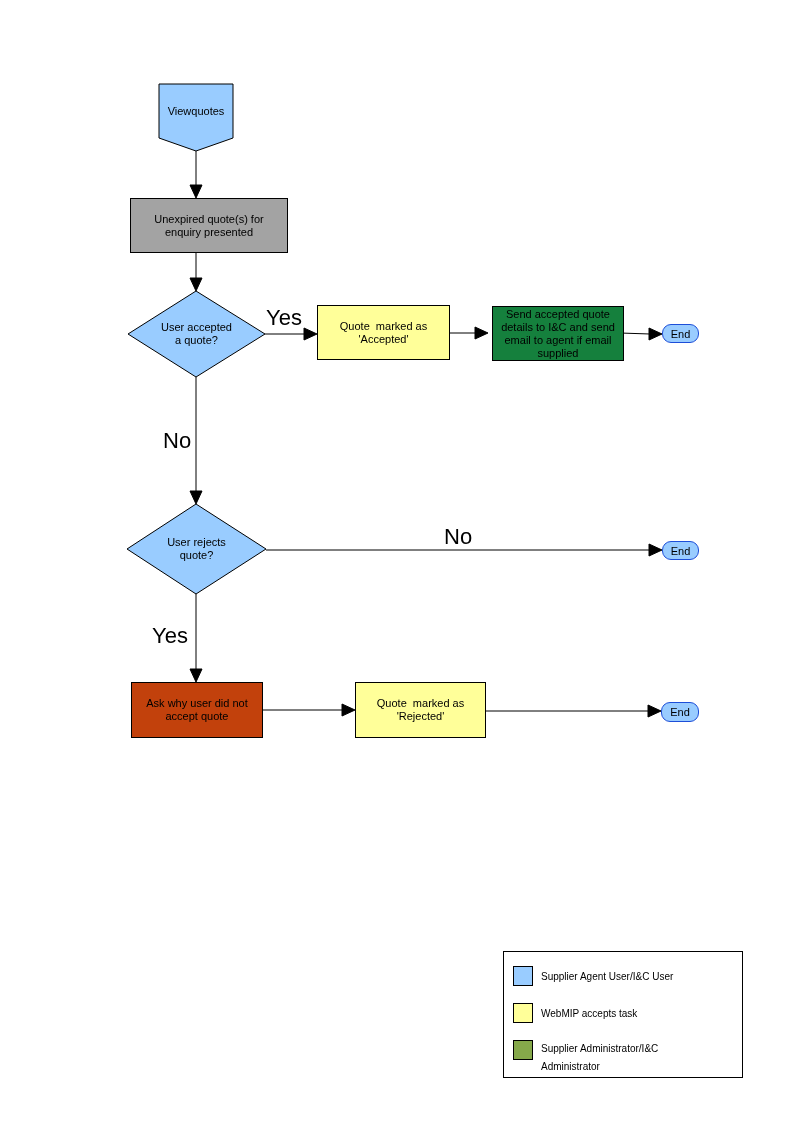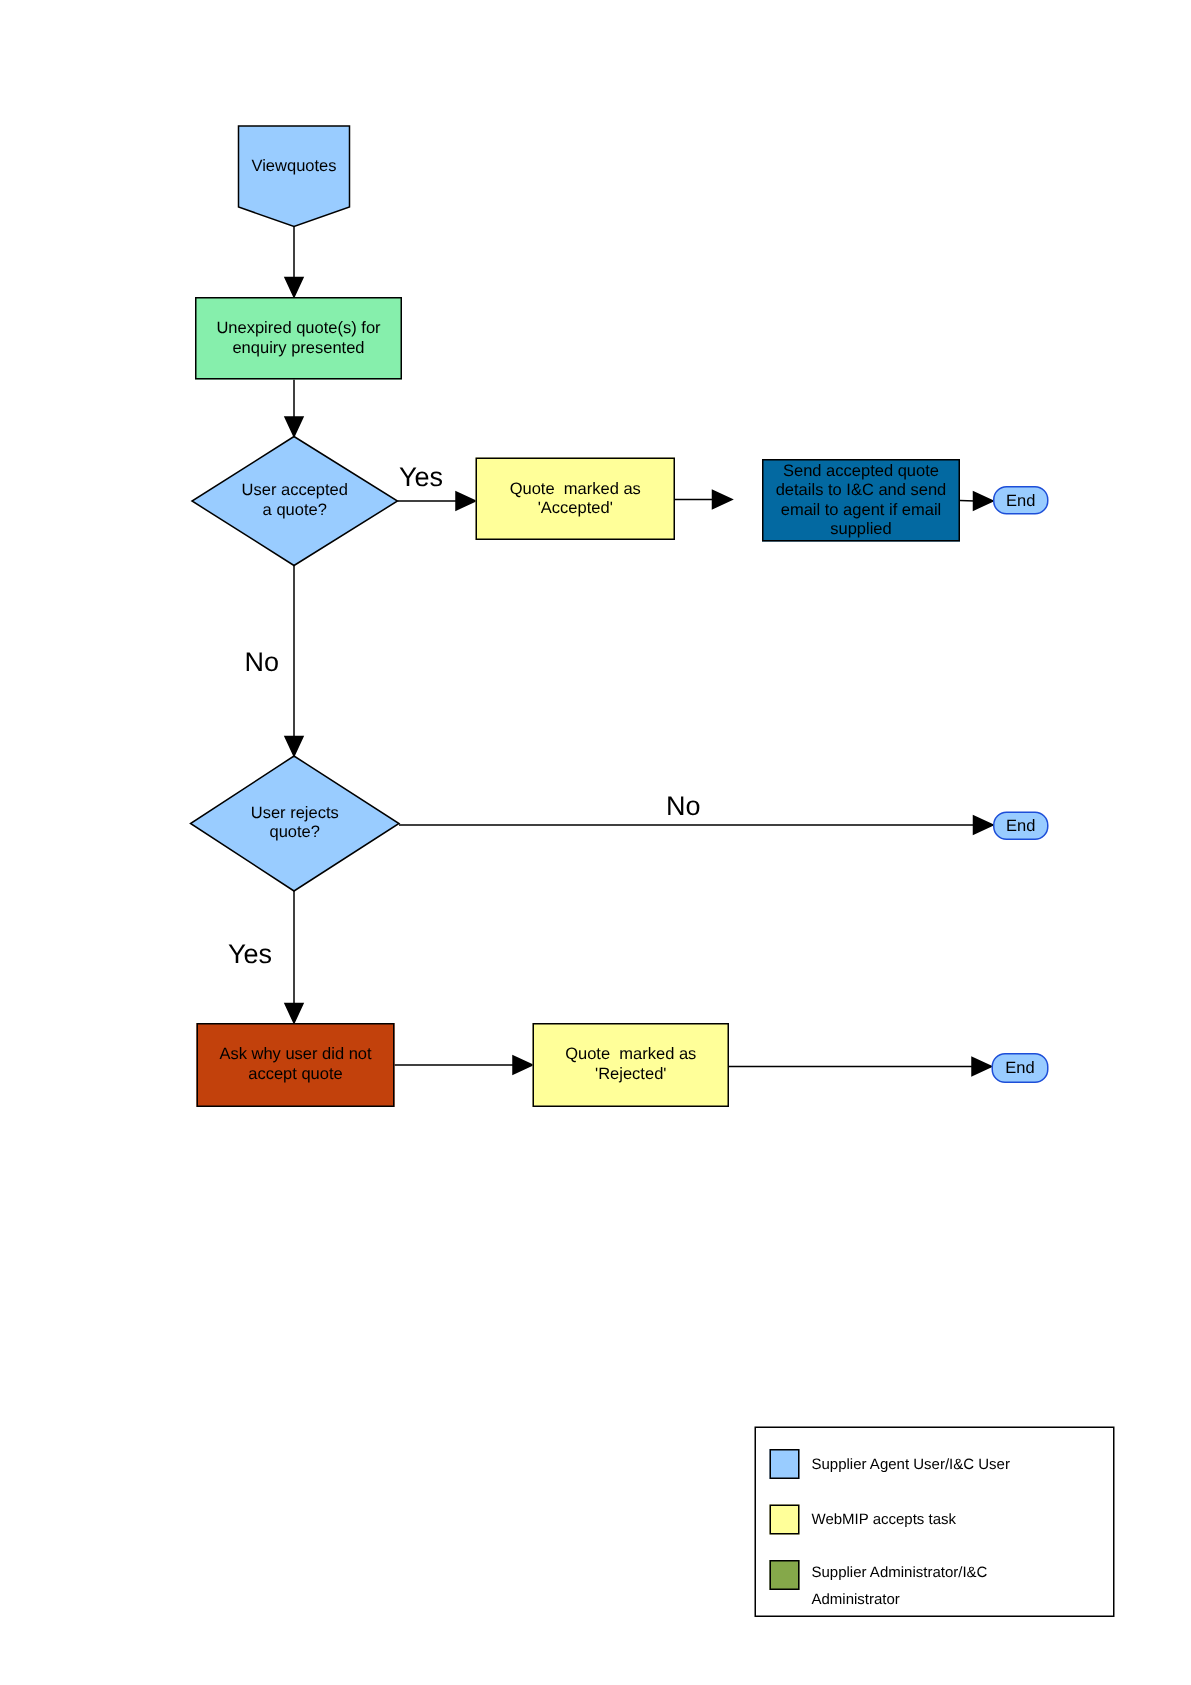--- a/index.html
+++ b/index.html
@@ -39,21 +39,21 @@
   }
   .end-node {
     border: 1px solid #1d4ed8;
     border-radius: 9px;
     display: flex;
     align-items: center;
     justify-content: center;
     font-size: 11px;
   }
   .edge-label {
-    font-size: 18px;
+    font-size: 22px;
     line-height: 26px;
     white-space: pre;
   }
   .legend-box { border: 1px solid #000; background: #fff; }
   .legend-swatch { width: 20px; height: 20px; border: 1px solid #000; }
   .legend-label {
     font-size: 10px;
     line-height: 18px;
     white-space: pre-wrap;
   }
@@ -107,27 +107,27 @@
       <polygon points="355,710 342,704 342,716"></polygon>
     </g>
     <g stroke="#000" stroke-width="1" fill="#000">
       <line x1="486" y1="711" x2="649" y2="711"></line>
       <polygon points="661,711 648,705 648,717"></polygon>
     </g>
   </svg>
 
   <div class="abs node-label" style="left:159px; top:84px; width:74px; height:54px;">Viewquotes</div>
 
-  <div class="abs proc-box" style="left: 130px; top: 198px; width: 138px; height: 55px; background-color: #86efac;">Unexpired quote(s) for
+  <div class="abs proc-box" style="left: 130px; top: 198px; width: 158px; height: 55px; background-color: #a3a3a3;">Unexpired quote(s) for
 enquiry presented</div>
 
   <div class="abs proc-box" style="left: 317px; top: 305px; width: 133px; height: 55px; background-color: rgb(255, 255, 153);">Quote  marked as
 'Accepted'</div>
 
-  <div class="abs proc-box" style="left: 508px; top: 306px; width: 132px; height: 55px; background-color: #0369a1;">Send accepted quote
+  <div class="abs proc-box" style="left: 492px; top: 306px; width: 132px; height: 55px; background-color: #15803d;">Send accepted quote
 details to I&amp;C and send
 email to agent if email
 supplied</div>
 
   <div class="abs proc-box" style="left: 131px; top: 682px; width: 132px; height: 56px; background-color: #c2410c;">Ask why user did not
 accept quote</div>
 
   <div class="abs proc-box" style="left: 355px; top: 682px; width: 131px; height: 56px; background-color: rgb(255, 255, 153);">Quote  marked as
 'Rejected'</div>
 

